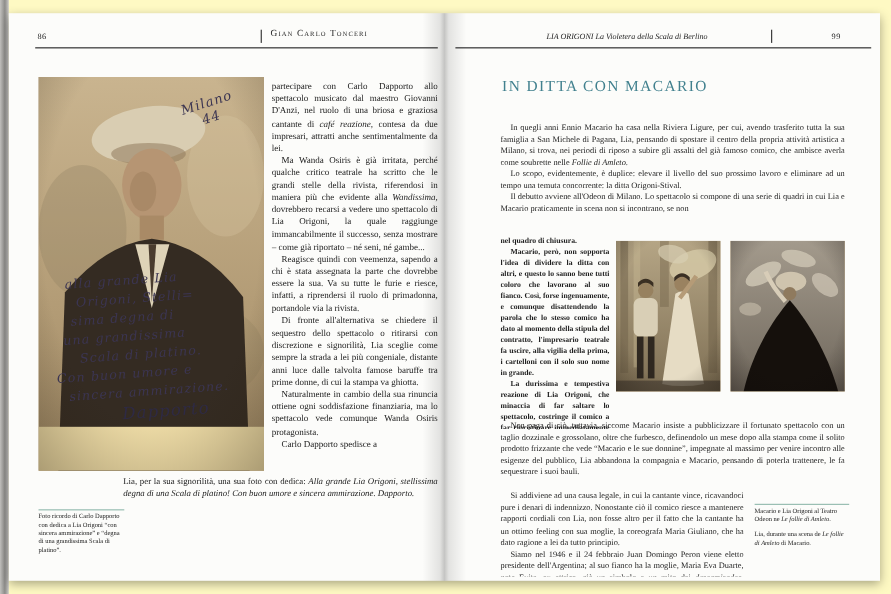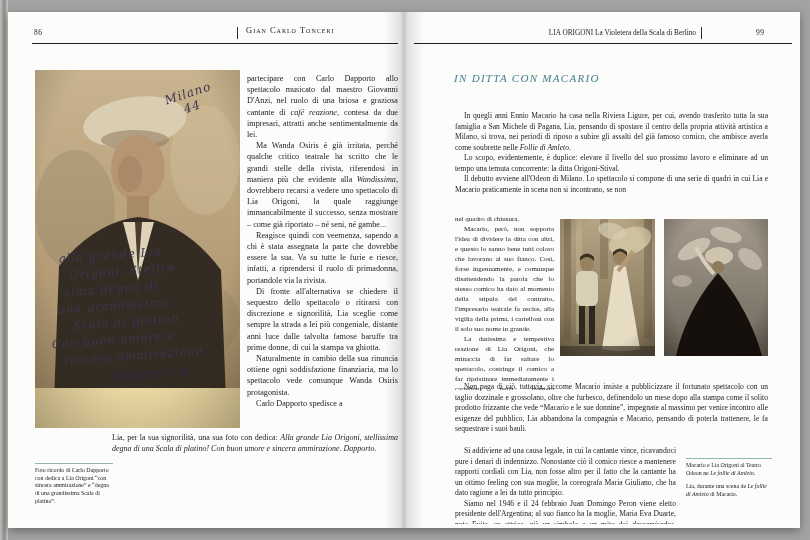--- a/index.html
+++ b/index.html
@@ -1,41 +1,41 @@
 <!DOCTYPE html>
 <html><head>
 <meta charset="utf-8">
 <style>
   html,body{margin:0;padding:0;background:#d4d3d0;}
-  .stage{position:relative;width:810px;height:540px;background:#a3a3a3;overflow:hidden;
+  .stage{position:relative;width:810px;height:540px;background:#fef9c3;overflow:hidden;
          font-family:"Liberation Serif",serif;color:#1c1c1c;}
   .edge-left{position:absolute;left:0;top:0;width:8px;height:540px;
          background:linear-gradient(to right,#c2c1be,#8e8d8a 55%,#cac9c6);}
   .spread{position:absolute;left:8px;top:12px;width:792px;height:516px;background:#fcfcfa;
          box-shadow:0 3px 9px rgba(0,0,0,.35);}
   .pg{position:absolute;top:0;height:516px;width:396px;}
   #pgL{left:0;} #pgR{left:396px;}
   .gutter{position:absolute;left:376px;top:0;width:40px;height:516px;pointer-events:none;z-index:5;
          background:linear-gradient(to right,rgba(0,0,0,0),rgba(0,0,0,.10) 40%,rgba(0,0,0,.22) 50%,rgba(0,0,0,.10) 60%,rgba(0,0,0,0));}
   .pagenum{position:absolute;font-size:7.5px;letter-spacing:.5px;}
   .runhead{position:absolute;font-variant:small-caps;font-size:8.5px;letter-spacing:1px;white-space:nowrap;text-align:right;}
-  .runhead-r{position:absolute;font-size:7.3px;text-align:right;white-space:nowrap;}
+  .runhead-r{position:absolute;font-style:italic;font-size:7.3px;text-align:center;white-space:nowrap;}
   .vrule{position:absolute;width:1px;background:#2b2b2b;}
   .hrule{position:absolute;height:1.3px;background:#1f1f1f;}
-  .heading{position:absolute;left:50px;top:60px;width:192px;text-align:left;color:#41808E;
-         font-size:11px;letter-spacing:1.3px;font-style:italic;}
+  .heading{position:absolute;left:50px;top:60px;width:192px;text-align:center;color:#41808E;
+         font-size:14px;letter-spacing:1.3px;}
   .tb p{margin:0;text-align:justify;}
   .ind{text-indent:9px;}
   .col-left{position:absolute;left:239px;top:61px;width:151px;height:364px;
          font-size:8.2px;line-height:11.2px;overflow:hidden;}
   .cont{position:absolute;left:104px;top:421px;width:286px;font-size:8px;line-height:10.8px;}
   .intro{position:absolute;left:51px;top:99px;width:313px;height:109px;
          font-size:7.6px;line-height:10.5px;overflow:hidden;}
   .ncol{position:absolute;left:51px;top:202px;width:99px;height:176px;
-         font-size:7px;line-height:10px;overflow:hidden;}
+         font-size:7px;line-height:10px;overflow:hidden;font-weight:bold;}
   .lowide{position:absolute;left:51px;top:370px;width:313px;height:66px;
          font-size:7.6px;line-height:10.5px;overflow:hidden;}
   .lonarrow{position:absolute;left:51px;top:434px;width:221px;height:78px;
          font-size:7.6px;line-height:10.5px;overflow:hidden;}
   .photo{position:absolute;overflow:hidden;background:#a79372;}
   .photo svg{display:block;}
   #photoL{left:27px;top:58px;width:205px;height:358px;}
   #photoA{left:156px;top:207px;width:95px;height:137px;}
   #photoB{left:260px;top:207px;width:104px;height:137px;}
   .capbox-l{position:absolute;left:27px;top:451px;width:78px;}

